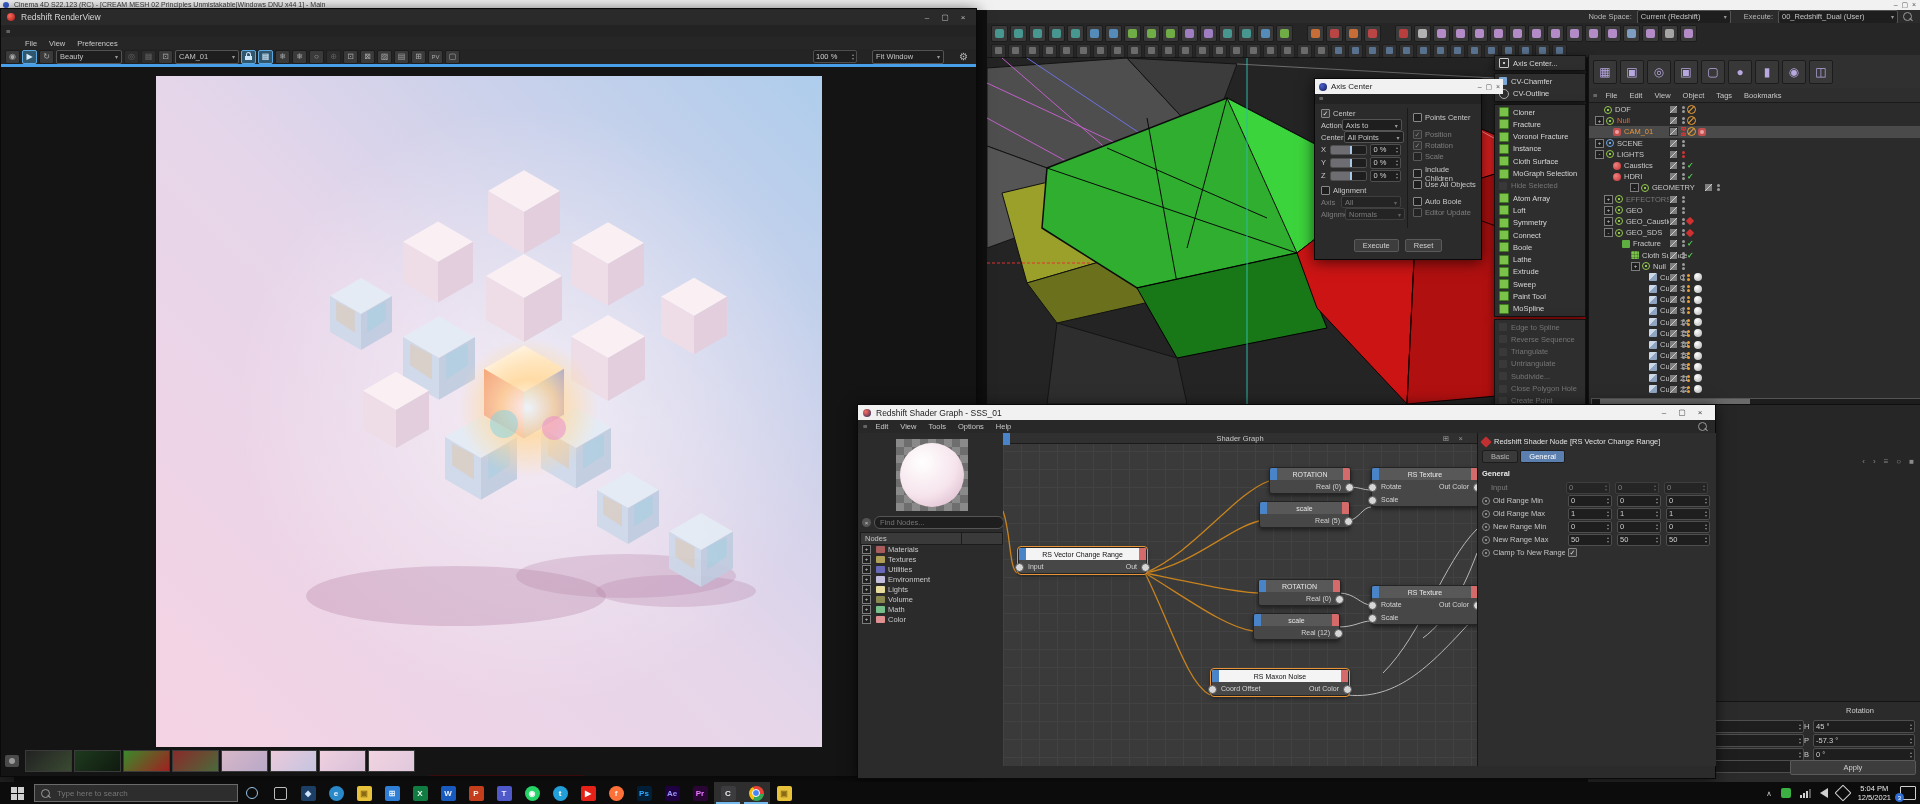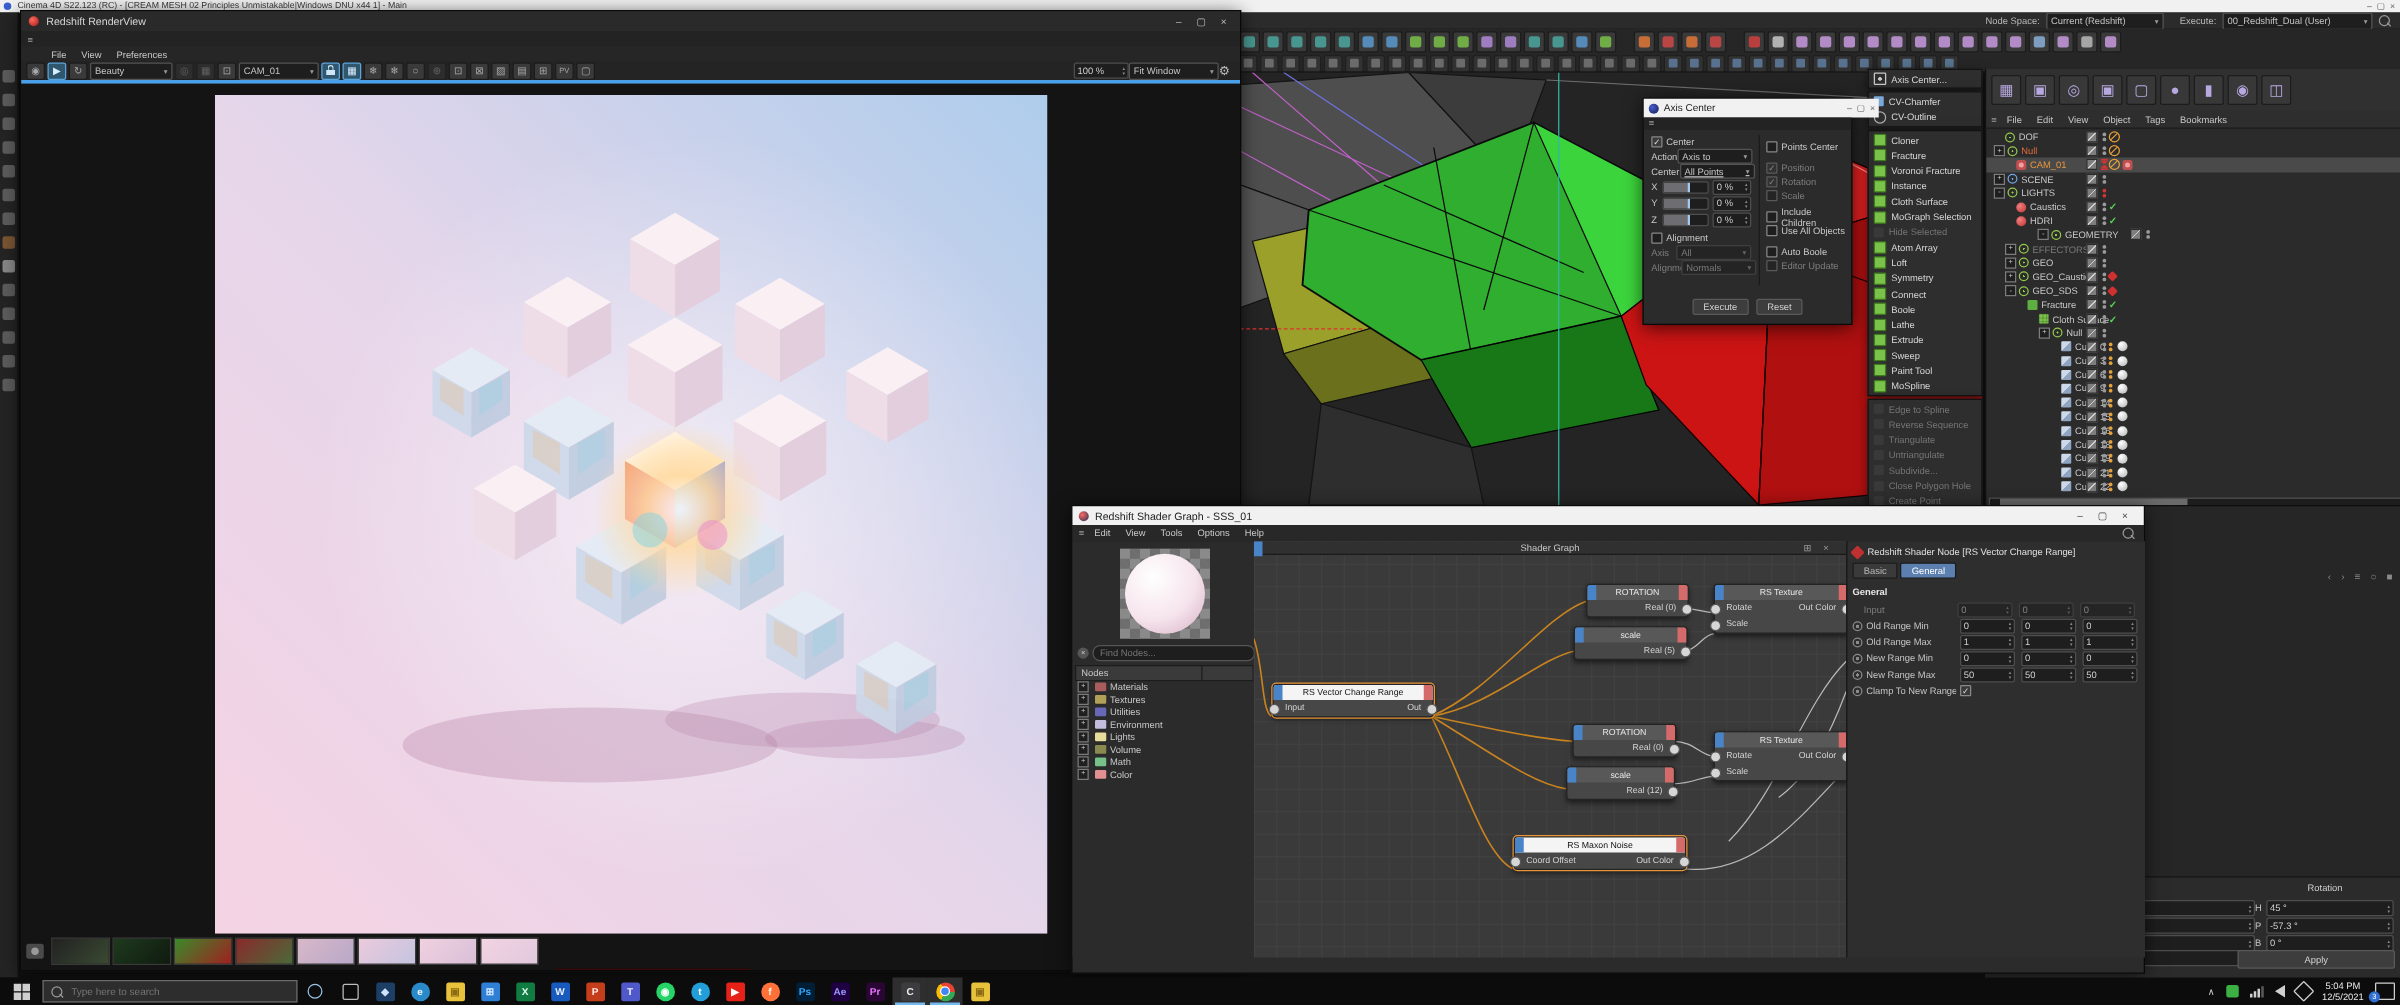--- a/index.html
+++ b/index.html
@@ -983,21 +983,21 @@
           </div>
         </div>
       <div class="r valbox" style="left:102px;top:58px;width:110px;height:11px;">
           <span></span>
           <span class="car">▾</span>
         </div>
       <div class="r" style="left:202px;top:58px;width:124px;height:13px;background:#3d3d3d;border:1px solid #5a5a5a;border-radius:2px;display:flex;align-items:center;justify-content:center;color:#d0d0d0;">Apply</div>
     </div>
   </div>
 
-  <div class="r win" style="left:16px;top:8px;width:975px;height:767px;">
+  <div class="r win" style="left:0;top:8px;width:975px;height:767px;">
     <div class="r tb-dark" style="left:0;top:0;width:975px;height:16px;display:flex;align-items:center;">
       <span style="width:8px;height:8px;background:radial-gradient(circle at 35% 35%,#ff6a5a,#a01818);border-radius:50%;margin:0 6px 0 6px;"></span>
       <span style="font-size:8.5px;color:#d6d6d6;">Redshift RenderView</span>
       <span style="margin-left:auto;margin-right:4px;">
         <span class="winbtn">–</span><span class="winbtn">▢</span><span class="winbtn">×</span>
       </span>
     </div>
     <div class="r" style="left:0;top:16px;width:975px;height:12px;background:#232323;display:flex;align-items:center;">
       <span style="margin-left:5px;color:#9a9a9a;">≡</span>
     </div>
@@ -1029,21 +1029,21 @@
         <div class="chip">❄</div>
         <div class="chip">○</div>
         <div class="chip dim">⊕</div>
         <div class="chip">⊡</div>
         <div class="chip">⊠</div>
         <div class="chip">▨</div>
         <div class="chip">▤</div>
         <div class="chip">⊞</div>
         <div class="chip" style="font-size: 6px;">PV</div>
         <div class="chip">▢</div>
-        <span style="margin-left: auto; display: flex; gap: 0; align-items: center; margin-right: 8px;">
+        <span style="margin-left: auto; display: flex; gap: 15px; align-items: center; margin-right: 8px;">
           <span class="valbox" style="width:38px;height:11px;">
             <span>100 %</span>
             <span class="spin">▴<br>▾</span>
           </span>
     <span class="dd" style="width:64px;">
             <span>Fit Window</span>
             <span class="car">▾</span>
           </span>
     <span style="color:#b8b8b8;font-size:10px;">⚙</span>
         </span>
@@ -1176,21 +1176,21 @@
         </div>
       <div style="display:flex;align-items:center;height:12px;">
           <span style="width:24px;">Action</span>
           <span class="dd" style="width:52px;height:10px;">
             <span>Axis to</span>
             <span class="car">▾</span>
           </span>
         </div>
       <div style="display:flex;align-items:center;height:12px;">
           <span style="width:24px;">Center</span>
-          <span class="dd" style="width:52px;height:10px;text-decoration:underline;">
+          <span class="dd" style="width:52px;height:10px;">
             <span>All Points</span>
             <span class="car">▾</span>
           </span>
         </div>
       <div id="axSliders">
           <div style="display: flex; align-items: center; height: 13px; gap: 3px;">
             <span style="width:6px;">X</span>
       <span class="slider" style="width:38px;">
               <i></i>
               <b></b>

